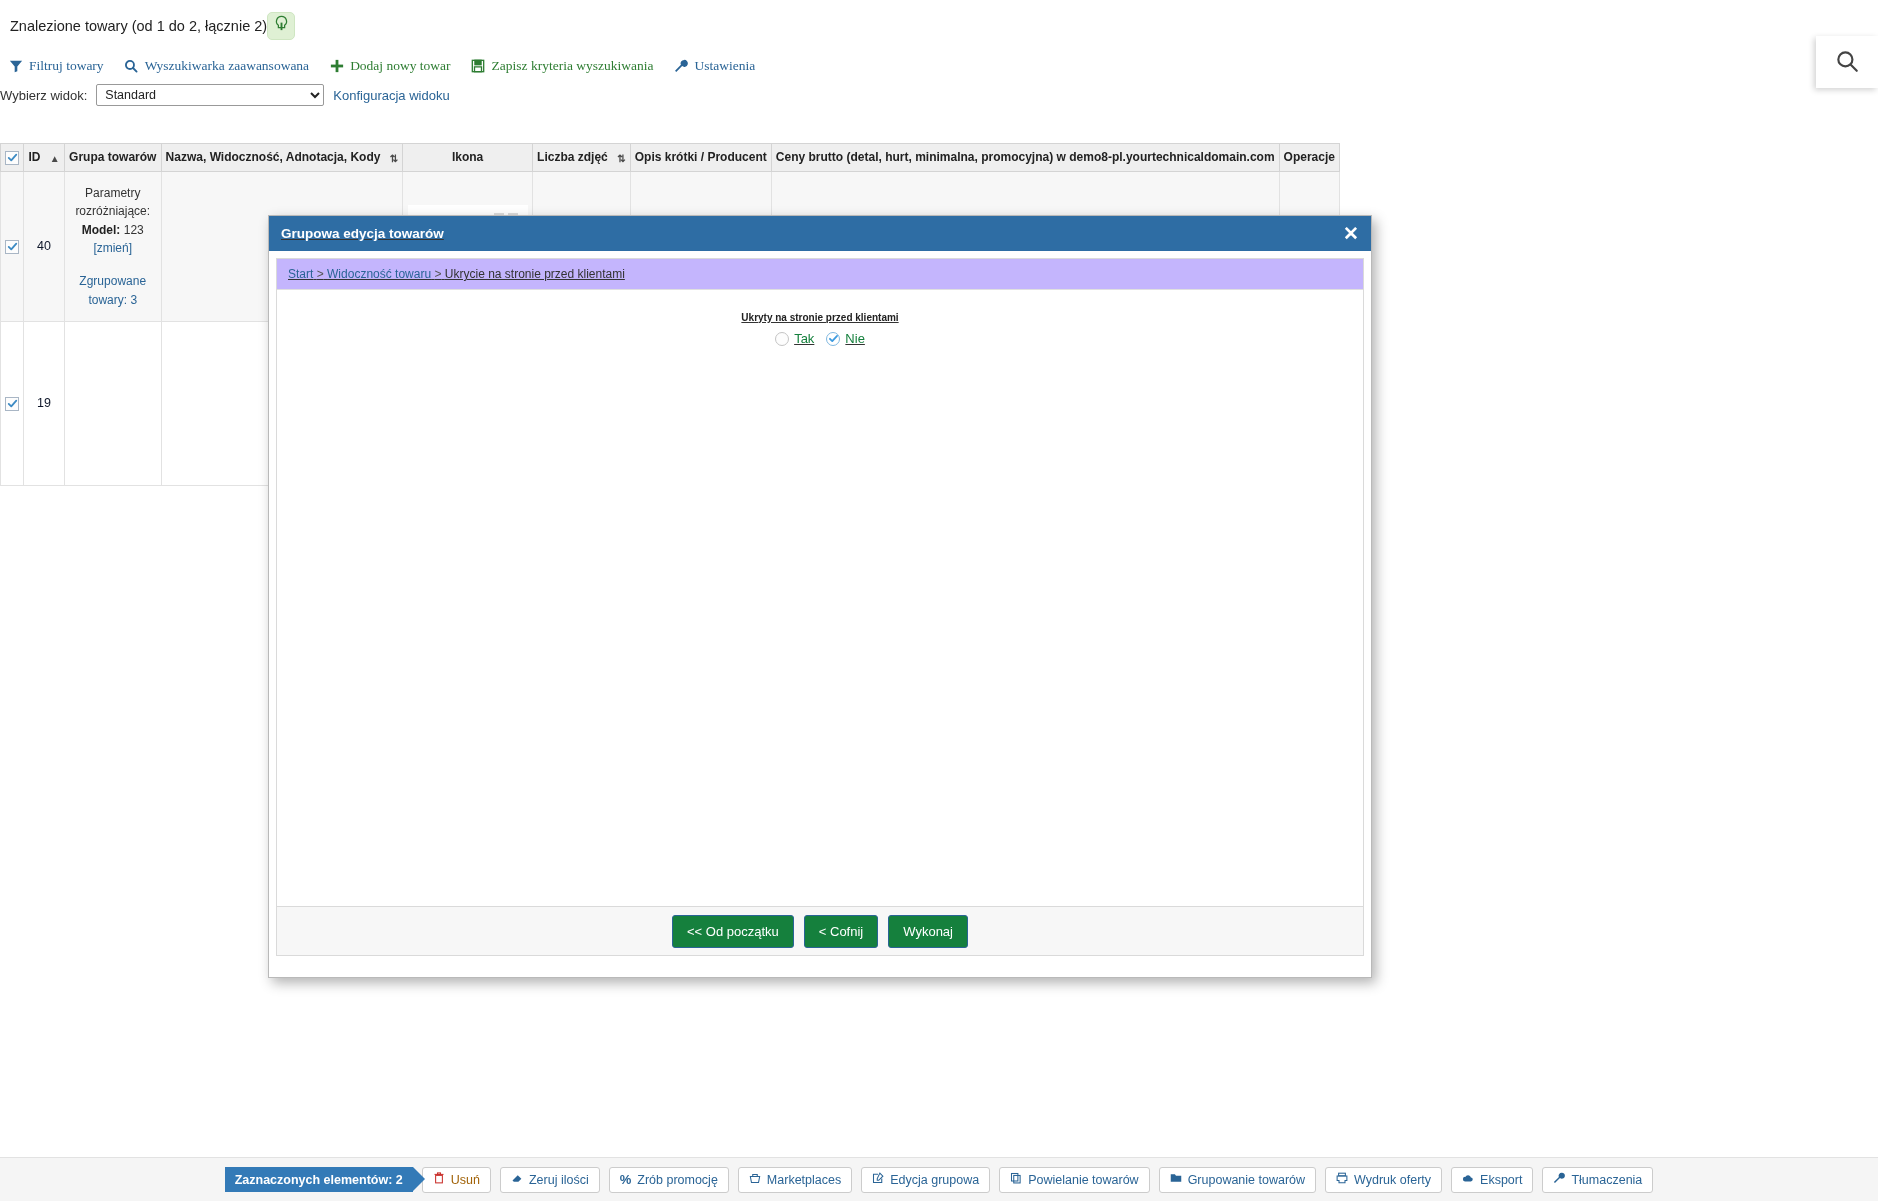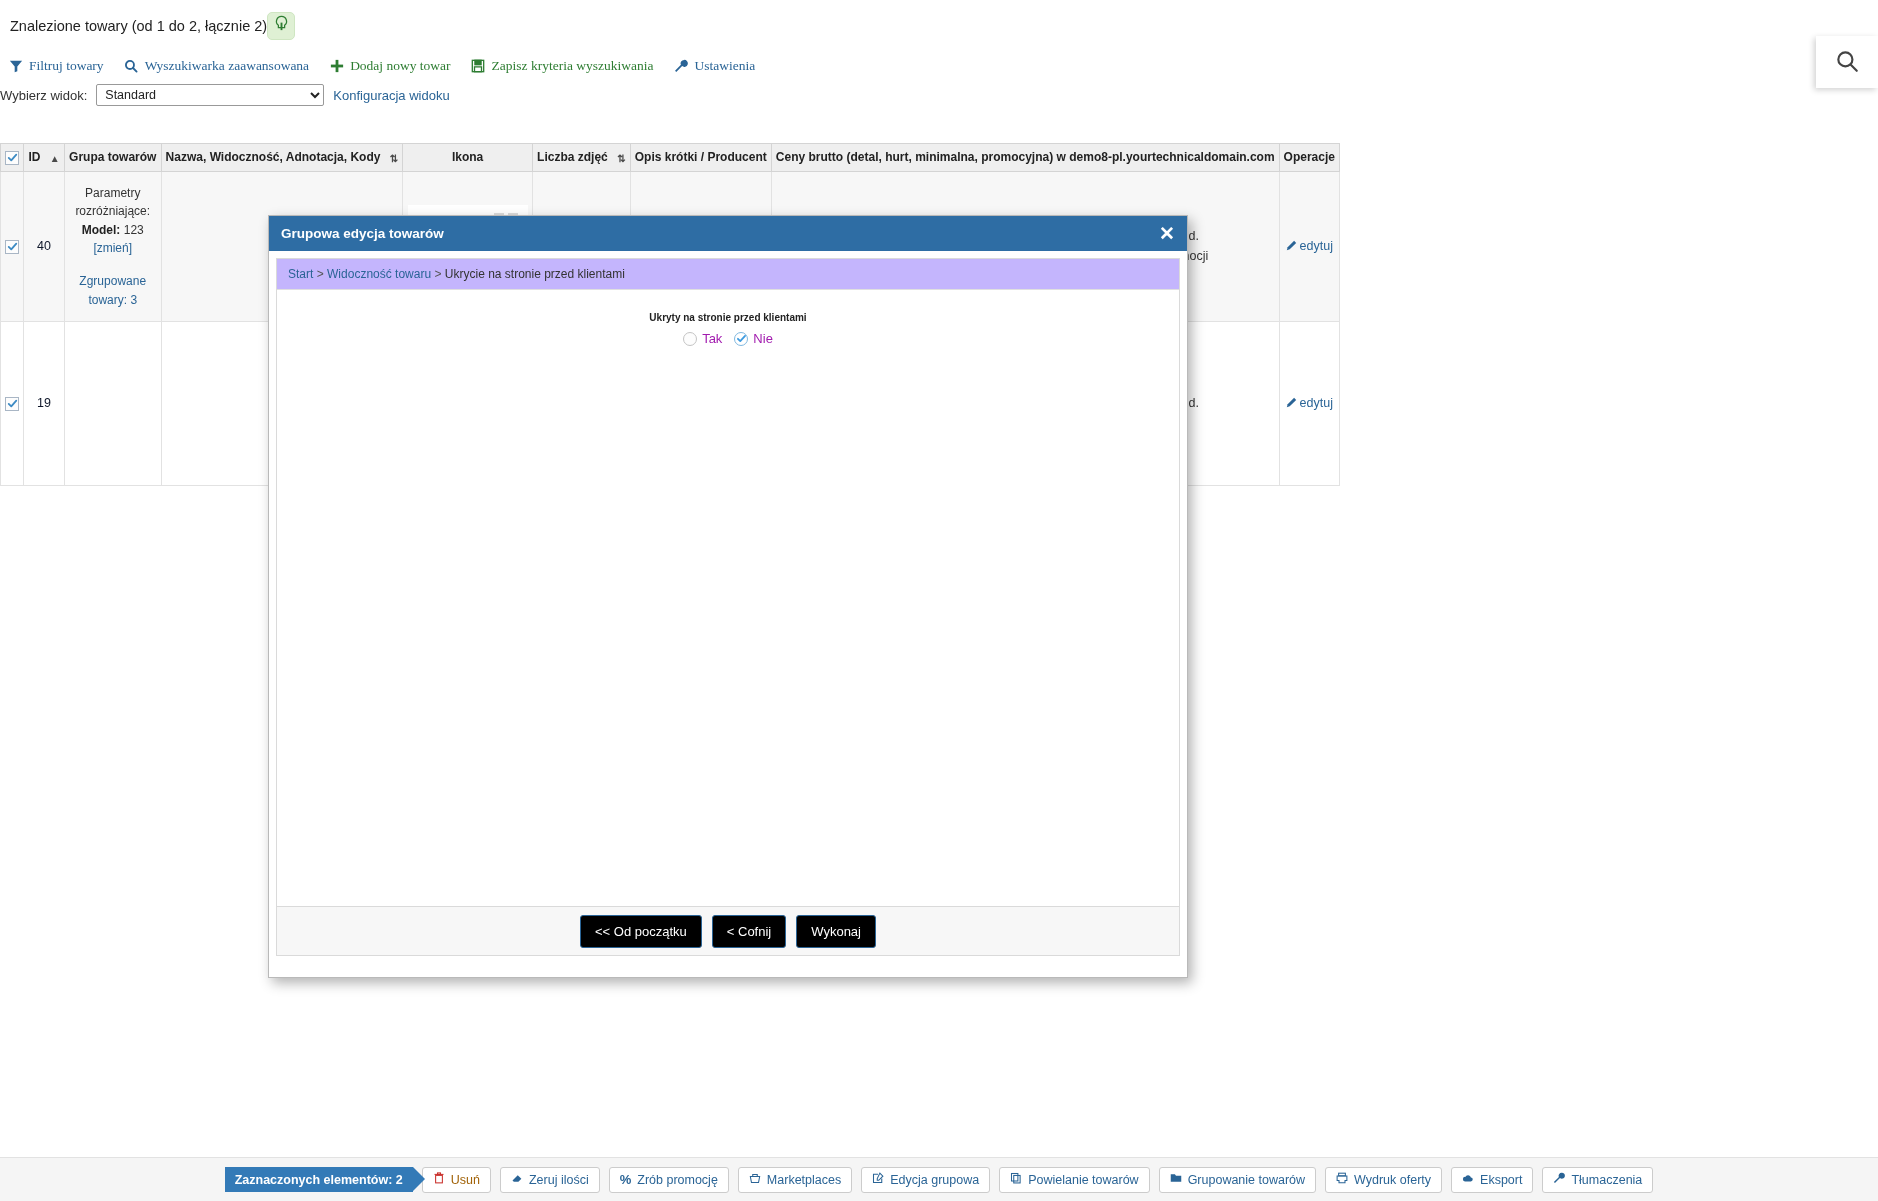--- a/index.html
+++ b/index.html
@@ -102,24 +102,25 @@
   .grpcell a { color: #2a6496; text-decoration: none; cursor: pointer; }
   .grpcell .gap { height: 14px; }
   .shoe-wrap { display:flex; align-items:center; justify-content:center; height: 96px; }
   .price-txt { text-align: left; padding-left: 8px; color:#2a6496; line-height:1.6; font-size:12.5px;}
   .edit-link { color:#2a6496; text-decoration:none; white-space:nowrap; cursor:pointer; font-size:12.5px;}
   .edit-link svg { width: 11px; height: 11px; vertical-align: -1px; margin-right: 3px; }
 
   
   .modal-shadow {
     position: absolute; left: 268px; top: 215px;
-    width: 920px; height: 763px;
+    width: 1104px; height: 763px;
     background: #ffffff;
     border: 1px solid #b9b9b9;
     box-shadow: 4px 5px 12px rgba(0,0,0,0.30);
+    text-decoration: underline;
   }
   .modal-title {
     height: 35px; background: #2e6da4; color: #fff;
     display: flex; align-items: center; padding: 0 12px;
     font-size: 13.5px; font-weight: bold; position: relative;
   }
   .modal-close {
     position: absolute; right: 10px; top: 50%; transform: translateY(-50%);
     width: 20px; height: 20px; color: #fff; cursor: pointer;
     display:flex; align-items:center; justify-content:center;
@@ -133,37 +134,37 @@
     background: #c4b5fd; border-bottom: 1px solid #e0e0e0;
     padding: 8px 11px; font-size: 12px; color: #333;
   }
   .crumb a { color: #2a6496; text-decoration: none; cursor:pointer; }
   .crumb .sep { color: #555; }
   .field-block { text-align: center; padding-top: 22px; }
   .field-label { font-size: 10px; font-weight: bold; color: #222; }
   .radio-row {
     margin-top: 8px; display: flex; align-items: center; justify-content: center; gap: 12px;
   }
-  .radio-opt { display: flex; align-items: center; gap: 5px; cursor: pointer; font-size: 13px; color:#a21caf;}
+  .radio-opt { display: flex; align-items: center; gap: 5px; cursor: pointer; font-size: 13px; color:#15803d;}
   .rad {
     width: 14px; height: 14px; border-radius: 50%;
     border: 1px solid #c4c4c4; background: #fdfdfd;
     display: inline-flex; align-items:center; justify-content:center;
   }
   .rad.on { border-color: #7fb8e0; background: #ffffff; }
   .rad.on svg { width: 11px; height: 11px; }
   .modal-foot {
     position:absolute; left: 7px; right: 7px; bottom: 21px;
     height: 50px; background: #f7f7f7;
     border-top: 1px solid #dadada; border-left:1px solid #dadada;
     border-right:1px solid #dadada; border-bottom:1px solid #dadada;
     display: flex; align-items: center; justify-content: center; gap: 10px;
   }
   .btn-primary {
-    background: #000000; border: 1px solid #2a6496; color:#fff;
+    background: #15803d; border: 1px solid #2a6496; color:#fff;
     font-size: 13px; font-family:"Liberation Sans", sans-serif;
     padding: 8px 14px; border-radius: 3px; cursor: pointer;
   }
 
   
   .bottombar {
     position: absolute; left: 0; bottom: 0; width: 1878px; height: 44px;
     background: #f5f5f5; border-top: 1px solid #e2e2e2;
     display: flex; align-items: center; justify-content: center; gap: 9px;
   }

